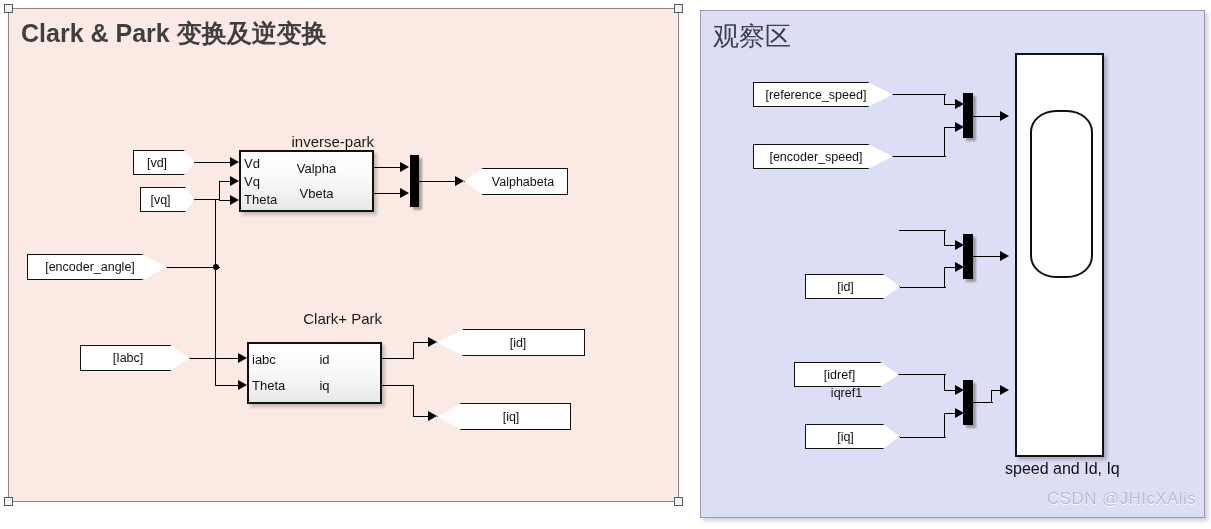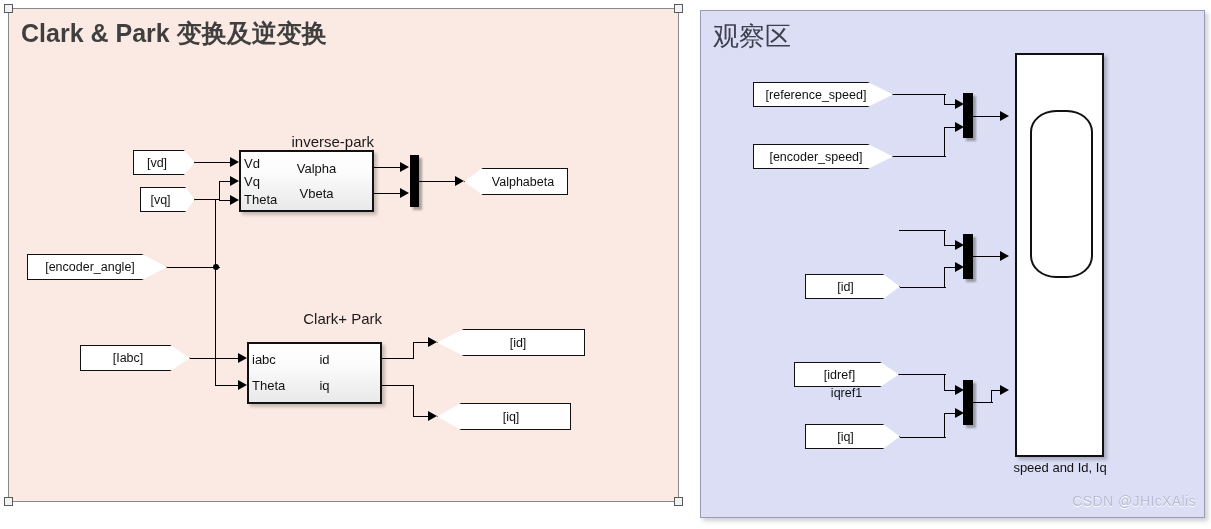--- a/index.html
+++ b/index.html
@@ -141,21 +141,21 @@
   }
   .scope-inner {
     position: absolute;
     box-sizing: border-box;
     border: 2px solid #111;
     border-radius: 26px / 22px;
     background: #ffffff;
   }
   .scope-name {
     position: absolute;
-    font-size: 13px;
+    font-size: 16px;
     color: #111;
     white-space: nowrap;
     text-align: center;
   }
 
   
   .wire {
     position: absolute;
     background: #000;
   }
@@ -173,21 +173,21 @@
     border-top: 5.5px solid transparent;
     border-bottom: 5.5px solid transparent;
     border-left: 9px solid #000;
   }
 
   
   #watermark {
     position: absolute;
     right: 8px;
     bottom: 8px;
-    font-size: 14px;
+    font-size: 17px;
     color: #b9bcd4;
     letter-spacing: 0.4px;
     text-shadow: 0 1px 0 #ffffff;
     white-space: nowrap;
   }
 </style>
 </head>
 <body>
 
 <div id="canvas">

